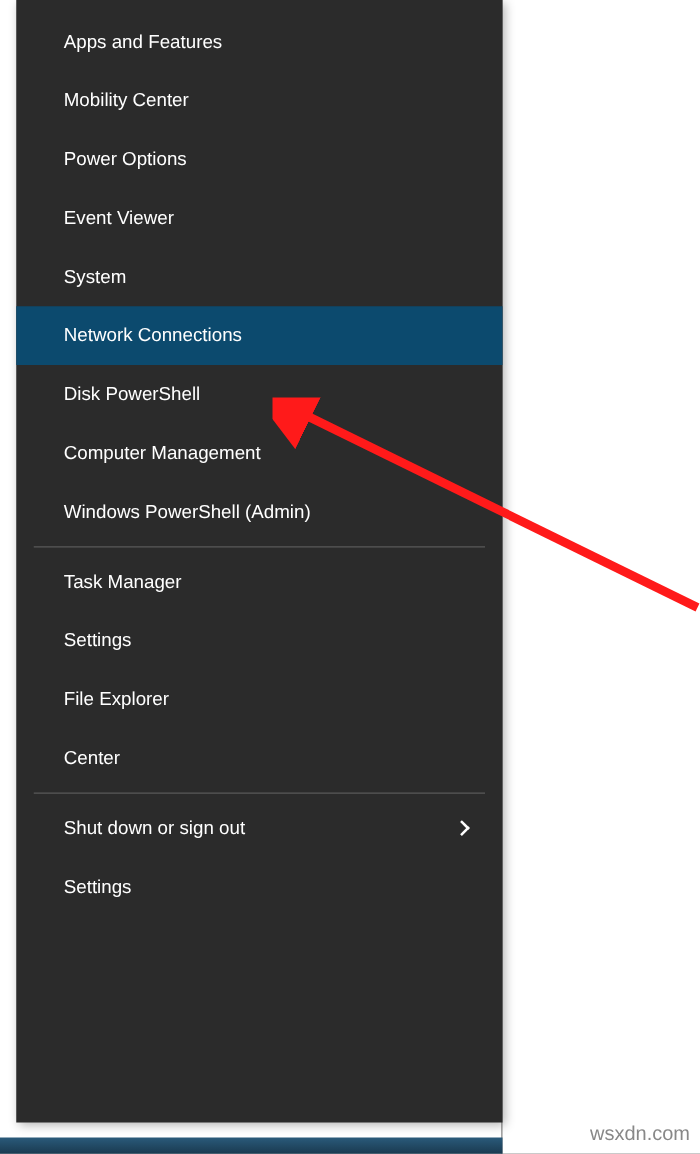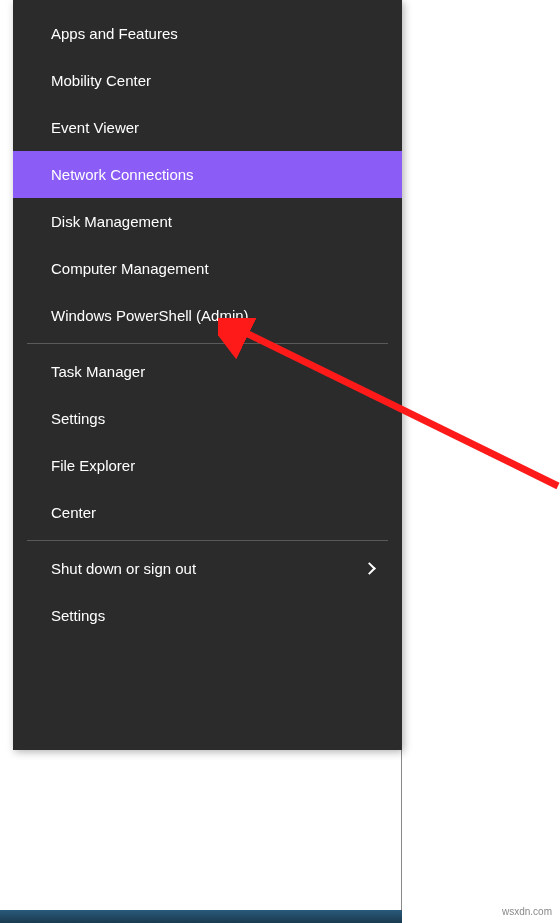--- a/index.html
+++ b/index.html
@@ -13,38 +13,38 @@
       background: #ffffff;
       font-family: 'Segoe UI', Tahoma, sans-serif;
       position: relative;
       overflow: hidden;
     }
     .menu-container {
       position: absolute;
       left: 13px;
       top: 0;
       width: 389px;
-      height: 750px;
+      height: 898px;
       background: #2b2b2b;
       color: #ffffff;
       padding-top: 10px;
       box-shadow: 2px 2px 8px rgba(0,0,0,0.3);
     }
     .menu-item {
       height: 47px;
       display: flex;
       align-items: center;
       justify-content: space-between;
       padding: 0 24px 0 38px;
       font-size: 15px;
       color: #ffffff;
       cursor: default;
     }
     .menu-item.highlighted {
-      background: #8b5cf6;
+      background: #0c4a6e;
     }
     .menu-item-label {
       white-space: nowrap;
     }
     .divider {
       height: 1px;
       background: #5a5a5a;
       margin: 4px 14px;
     }
     .chevron {
@@ -60,21 +60,21 @@
       left: 0;
       bottom: 0;
       width: 402px;
       height: 13px;
       background: linear-gradient(to bottom, #2a5a7a 0%, #1a3a50 100%);
     }
     .watermark {
       position: absolute;
       right: 8px;
       bottom: 6px;
-      font-size: 10px;
+      font-size: 16px;
       color: #888888;
       font-family: Arial, sans-serif;
     }
     .arrow-svg {
       position: absolute;
       left: 218px;
       top: 318px;
       width: 342px;
       height: 175px;
       pointer-events: none;
@@ -95,27 +95,33 @@
 <div class="page-border"></div>
 
 <div class="menu-container" id="menu-root">
     <div class="menu-item">
       <span class="menu-item-label">Apps and Features</span>
     </div>
     <div class="menu-item">
       <span class="menu-item-label">Mobility Center</span>
     </div>
     <div class="menu-item">
+      <span class="menu-item-label">Power Options</span>
+    </div>
+    <div class="menu-item">
       <span class="menu-item-label">Event Viewer</span>
+    </div>
+    <div class="menu-item">
+      <span class="menu-item-label">System</span>
     </div>
     <div class="menu-item highlighted">
       <span class="menu-item-label">Network Connections</span>
     </div>
     <div class="menu-item">
-      <span class="menu-item-label">Disk Management</span>
+      <span class="menu-item-label">Disk PowerShell</span>
     </div>
     <div class="menu-item">
       <span class="menu-item-label">Computer Management</span>
     </div>
     <div class="menu-item">
       <span class="menu-item-label">Windows PowerShell (Admin)</span>
     </div>
     <div class="divider"></div>
     <div class="menu-item">
       <span class="menu-item-label">Task Manager</span>

